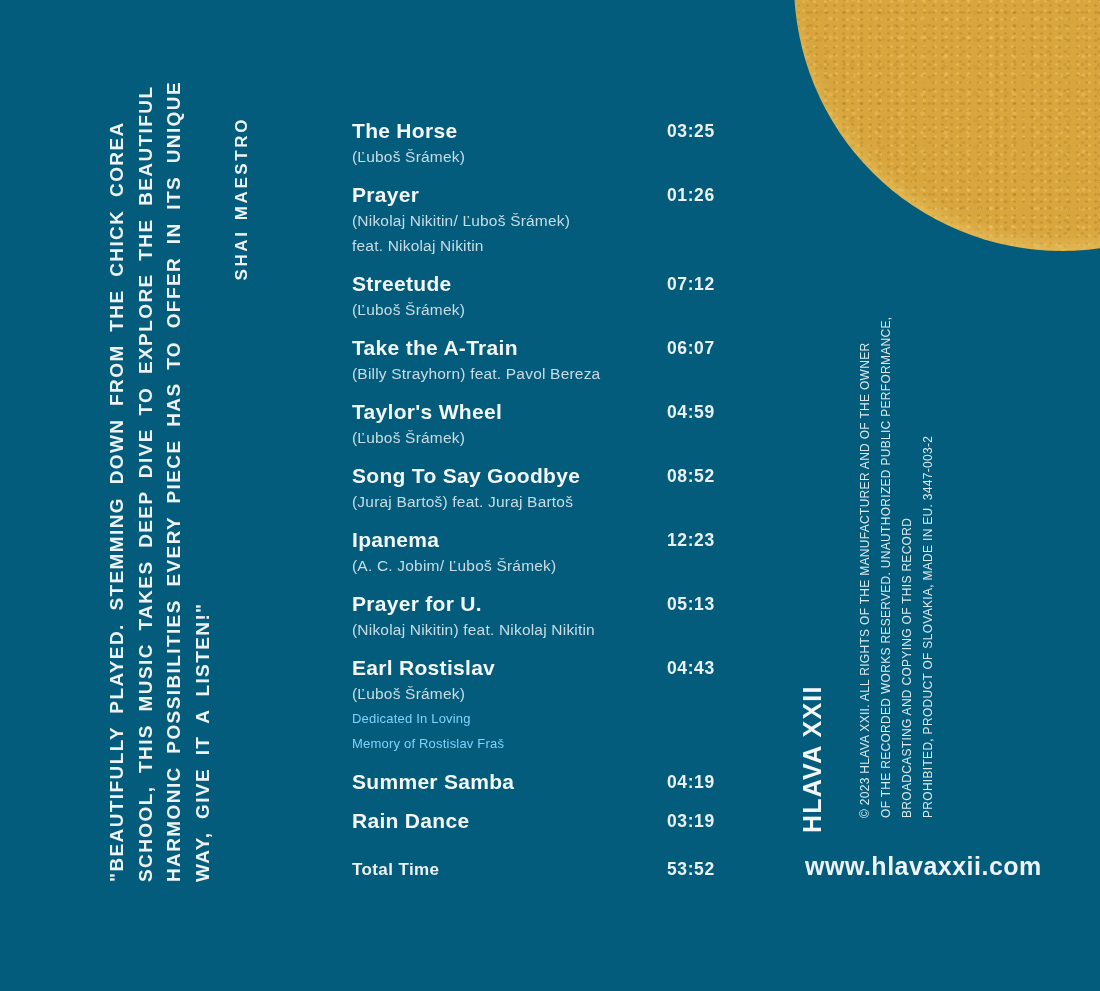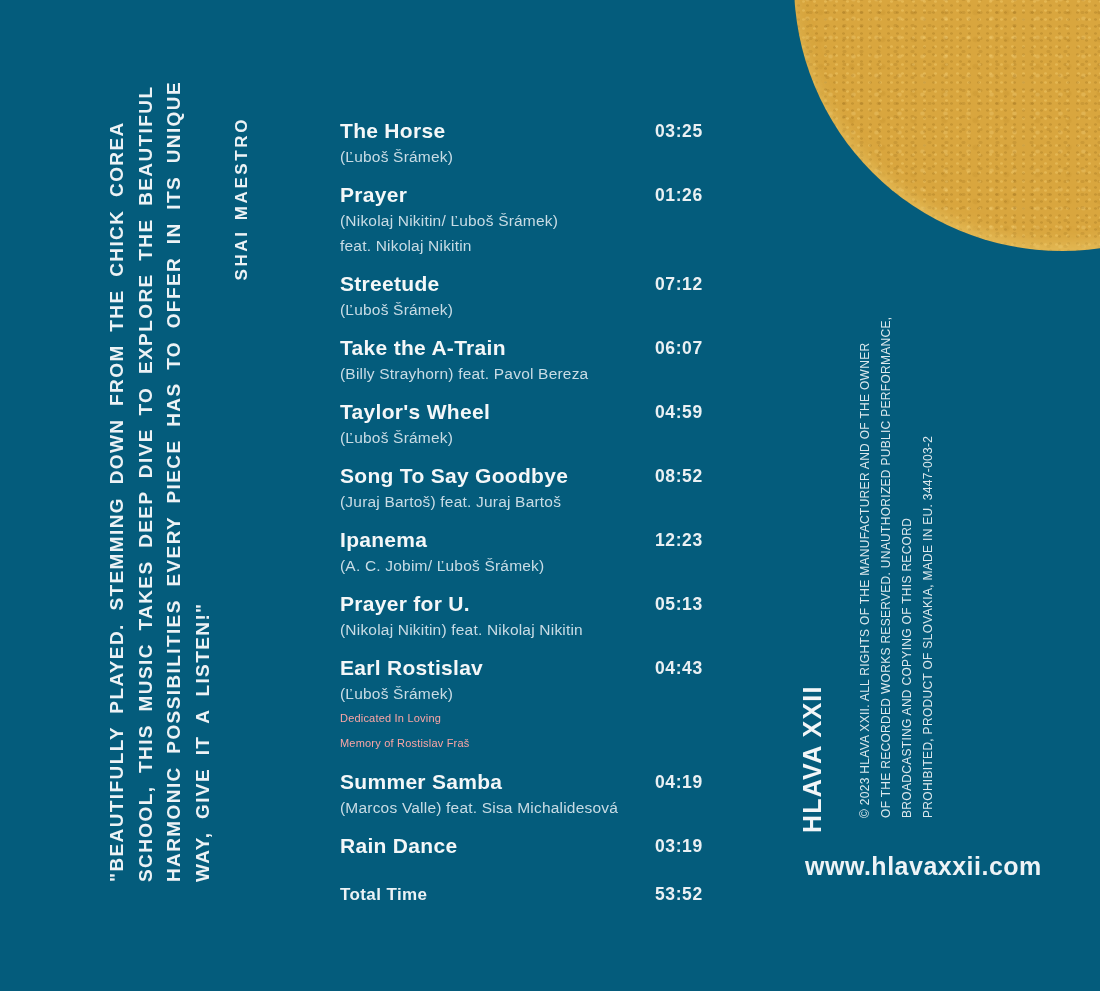--- a/index.html
+++ b/index.html
@@ -55,40 +55,40 @@
     padding-right: 10px;
     margin-top: 11px;
     font-size: 17px;
     letter-spacing: 2.6px;
     word-spacing: 2px;
   }
 
   
   .tracklist {
     position: absolute;
-    left: 340px; top: 118px;
+    left: 352px; top: 118px;
     width: 400px;
   }
   .track { position: relative; margin-bottom: 13px; }
   .t-title {
     color: #F4F7F8;
     font-size: 21px;
     font-weight: 700;
     line-height: 26px;
     letter-spacing: 0.3px;
   }
   .t-credit {
     color: #C9DCE5;
     font-size: 15.5px;
     line-height: 25px;
     letter-spacing: 0.2px;
   }
   .t-note {
-    color: #fca5a5;
-    font-size: 11px;
+    color: #7dd3fc;
+    font-size: 13px;
     line-height: 25px;
     letter-spacing: 0.2px;
   }
   .t-time {
     position: absolute;
     left: 315px; top: 3px;
     color: #EAF0F3;
     font-size: 17.5px;
     font-weight: 700;
     letter-spacing: 0.6px;
@@ -199,21 +199,20 @@
   <div class="track">
     <div class="t-title">Earl Rostislav</div>
     <div class="t-credit">(Ľuboš Šrámek)</div>
     <div class="t-note">Dedicated In Loving</div>
     <div class="t-note">Memory of Rostislav Fraš</div>
     <div class="t-time">04:43</div>
   </div>
 
   <div class="track">
     <div class="t-title">Summer Samba</div>
-    <div class="t-credit">(Marcos Valle) feat. Sisa Michalidesová</div>
     <div class="t-time">04:19</div>
   </div>
 
   <div class="track">
     <div class="t-title">Rain Dance</div>
     <div class="t-time">03:19</div>
   </div>
 
   <div class="total-row">
     <div class="total-label">Total Time</div>

